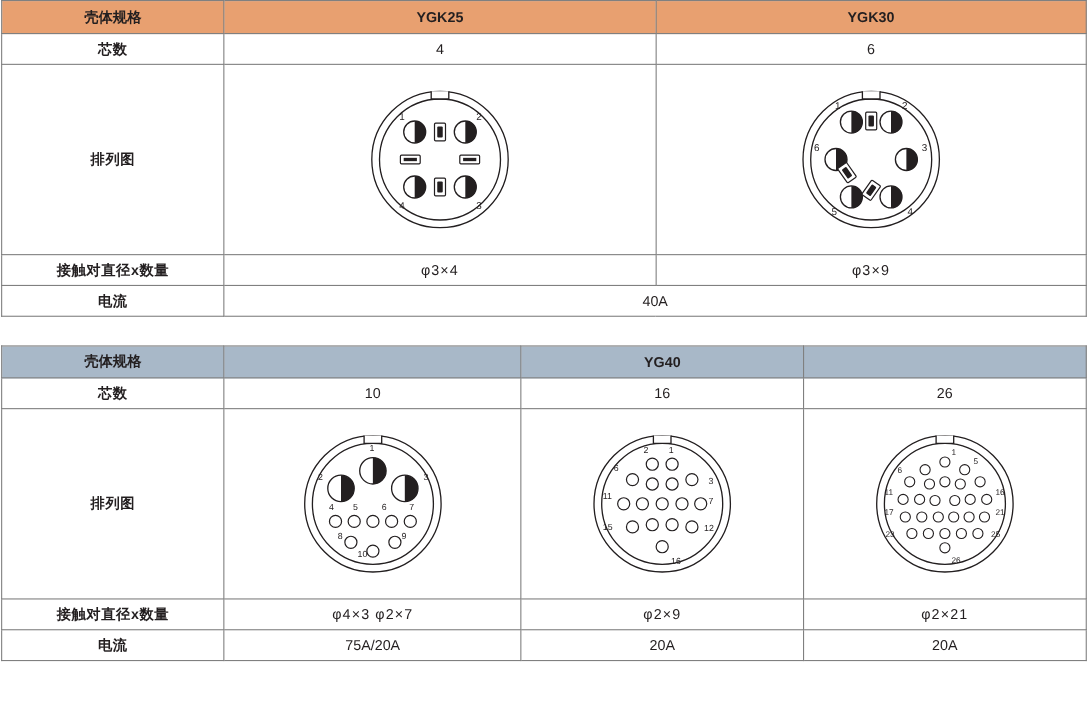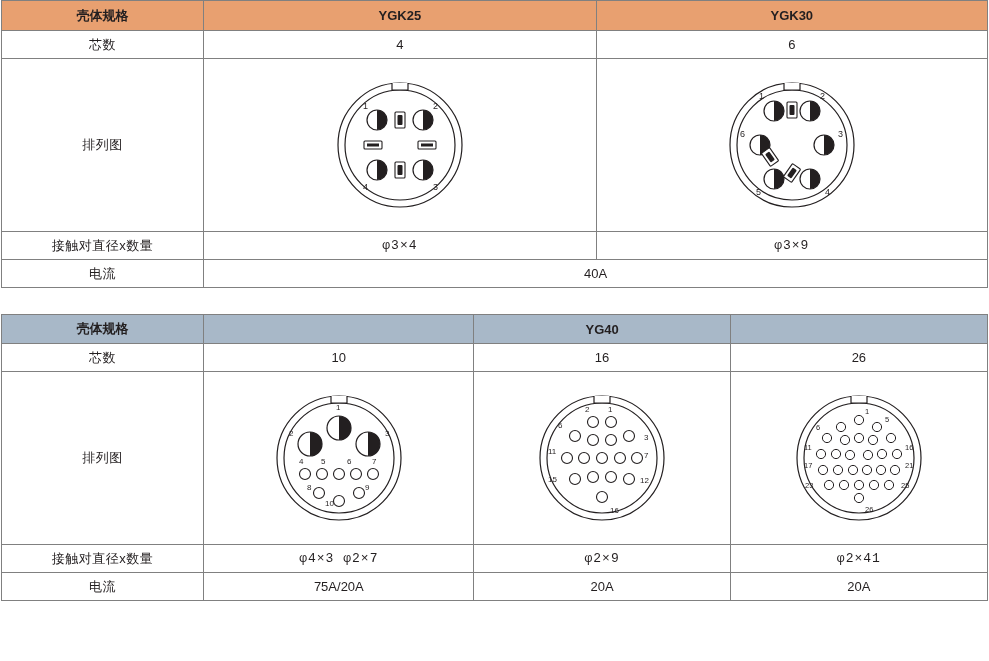--- a/index.html
+++ b/index.html
@@ -51,34 +51,35 @@
   .hdr-orange td.label, .hdr-blue td.label {
     text-align: center;
   }
   .row-count td { height: 27px; }
   .row-diagram td { height: 172px; }
   .row-contacts td { height: 27px; }
   .row-current td { height: 27px; }
   .rowlabel {
     font-size: 13px;
     letter-spacing: 0.5px;
+    font-weight: bold;
   }
   .gap {
     height: 26px;
   }
   .cell-diagram {
     position: relative;
   }
   .diagram-wrap {
     display: flex;
     align-items: center;
     justify-content: center;
     height: 100%;
   }
-  .letterspace { letter-spacing: 1px; font-family: Liberation Mono, monospace; }
+  .letterspace { letter-spacing: 1px; }
   svg { display: block; }
 </style>
 </head>
 <body>
 
 <div class="sheet">
 
   <table class="spec">
     <colgroup>
       <col style="width:202px">
@@ -380,21 +381,21 @@
                 <text x="86" y="134">26</text>
               </g>
             </svg>
           </div>
         </td>
       </tr>
       <tr class="row-contacts">
         <td class="rowlabel">接触对直径x数量</td>
         <td class="letterspace">φ4×3    φ2×7</td>
         <td class="letterspace">φ2×9</td>
-        <td class="letterspace">φ2×41</td>
+        <td class="letterspace">φ2×21</td>
       </tr>
       <tr class="row-current">
         <td class="rowlabel">电流</td>
         <td>75A/20A</td>
         <td>20A</td>
         <td>20A</td>
       </tr>
     </tbody>
   </table>
 

